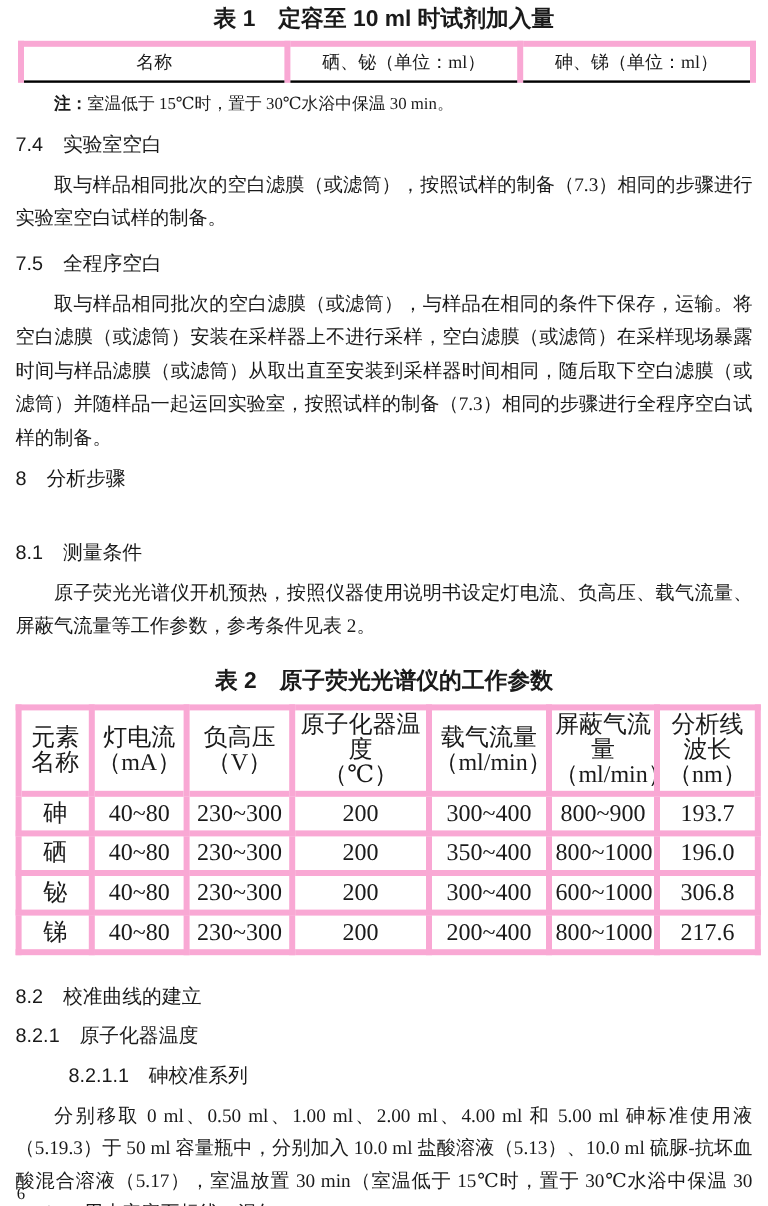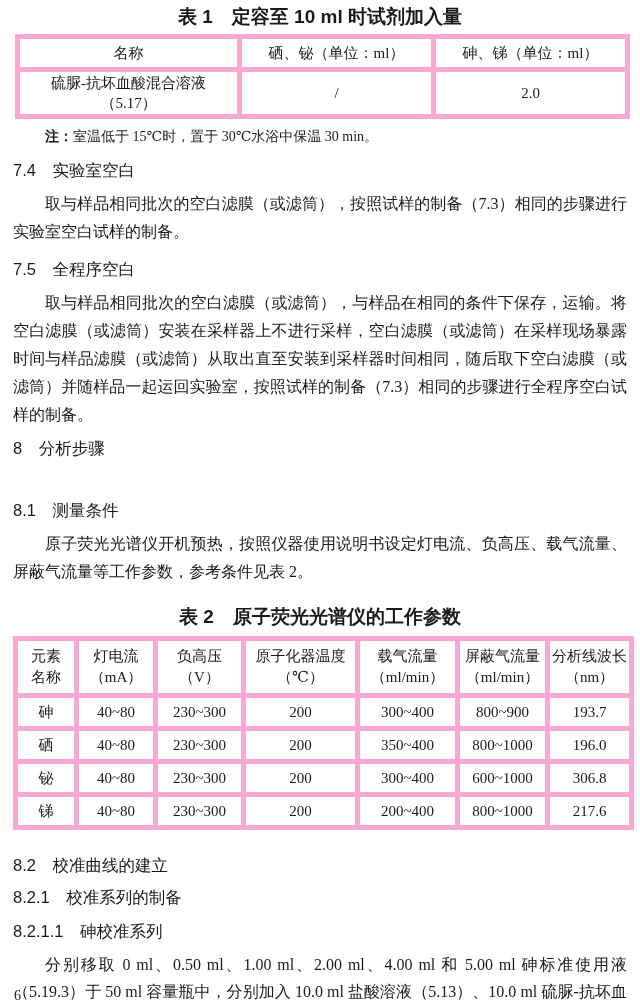--- a/index.html
+++ b/index.html
@@ -37,21 +37,21 @@
     overflow: hidden;
   }
   thead th { border-bottom: 2px solid #000; }
 
   .t1 { width: 610px; margin: 6px 0 0 2px; }
   .t1 th, .t1 td { font-size: 15px; line-height: 20px; }
   .t1 thead th { height: 26px; }
   .t1 td { height: 24px; }
 
   .t2 { width: 616px; margin: 8px 0 0 0; }
-  .t2 th, .t2 td { font-size: 15px; line-height: 21px; text-align: center; }
+  .t2 th, .t2 td { font-size: 20px; line-height: 21px; text-align: center; }
   .t2 thead th { height: 48px; padding: 2px 2px; }
   .t2 td { height: 26px; }
 
   .note {
     font-size: 14px;
     line-height: 20px;
     margin: 7px 0 0 32px;
   }
   .note .note-label {
     font-family: "Liberation Sans", "DejaVu Sans", sans-serif;
@@ -63,21 +63,21 @@
     font-size: 16.5px;
     line-height: 22px;
     margin: 0;
   }
   .h-74  { margin-top: 12px; }
   .h-75  { margin-top: 12px; }
   .h-8   { margin-top: 8px; }
   .h-81  { margin-top: 40px; }
   .h-82  { margin-top: 24px; }
   .h-821 { margin-top: 10px; }
-  .h-8211{ margin-top: 12px; }
+  .h-8211{ margin-top: 12px; margin-left: 44px; }
   .t2-title { margin-top: 20px; }
 
   p.body {
     margin: 9px 0 0 0;
     line-height: 28px;
     text-align: justify;
     text-indent: 2em;
   }
   p.body-tight { line-height: 27px; }
 
@@ -101,25 +101,20 @@
       <col style="width:194px">
     </colgroup>
   <thead>
     <tr>
       <th>名称</th>
       <th>硒、铋（单位：ml）</th>
       <th>砷、锑（单位：ml）</th>
     </tr>
   </thead>
   <tbody>
-    <tr>
-      <td>硫脲-抗坏血酸混合溶液（5.17）</td>
-      <td>/</td>
-      <td>2.0</td>
-    </tr>
   </tbody>
 </table>
 
 <p class="note"><span class="note-label">注：</span><span>室温低于 15℃时，置于 30℃水浴中保温 30 min。</span></p>
 
 <h3 class="h-74">7.4　实验室空白</h3>
 <p class="body">取与样品相同批次的空白滤膜（或滤筒），按照试样的制备（7.3）相同的步骤进行实验室空白试样的制备。</p>
 
 <h3 class="h-75">7.5　全程序空白</h3>
 <p class="body">取与样品相同批次的空白滤膜（或滤筒），与样品在相同的条件下保存，运输。将空白滤膜（或滤筒）安装在采样器上不进行采样，空白滤膜（或滤筒）在采样现场暴露时间与样品滤膜（或滤筒）从取出直至安装到采样器时间相同，随后取下空白滤膜（或滤筒）并随样品一起运回实验室，按照试样的制备（7.3）相同的步骤进行全程序空白试样的制备。</p>
@@ -186,17 +181,17 @@
       <td>230~300</td>
       <td>200</td>
       <td>200~400</td>
       <td>800~1000</td>
       <td>217.6</td>
     </tr>
   </tbody>
 </table>
 
 <h3 class="h-82">8.2　校准曲线的建立</h3>
-<h3 class="h-821">8.2.1　校准系列的制备</h3>
+<h3 class="h-821">8.2.1　原子化器温度</h3>
 <h3 class="h-8211">8.2.1.1　砷校准系列</h3>
 <p class="body body-tight">分别移取 0 ml、0.50 ml、1.00 ml、2.00 ml、4.00 ml 和 5.00 ml 砷标准使用液（5.19.3）于 50 ml 容量瓶中，分别加入 10.0 ml 盐酸溶液（5.13）、10.0 ml 硫脲-抗坏血酸混合溶液（5.17），室温放置 30 min（室温低于 15℃时，置于 30℃水浴中保温 30 min），用水定容至标线，混匀。</p>
 
 <div class="page-number">6</div>
 
 </body></html>

